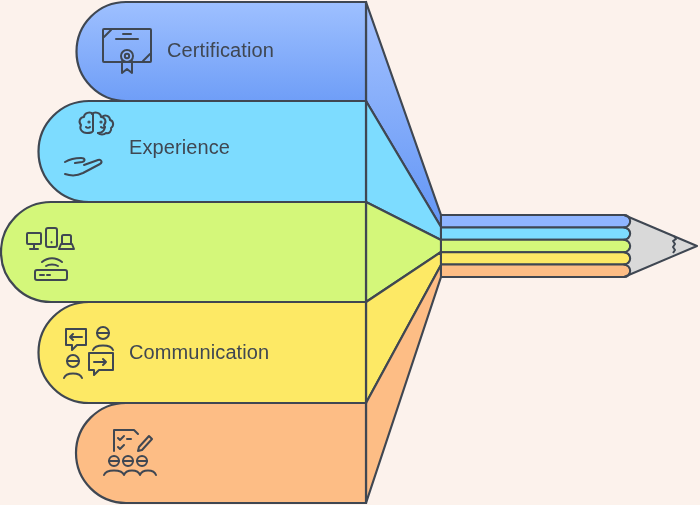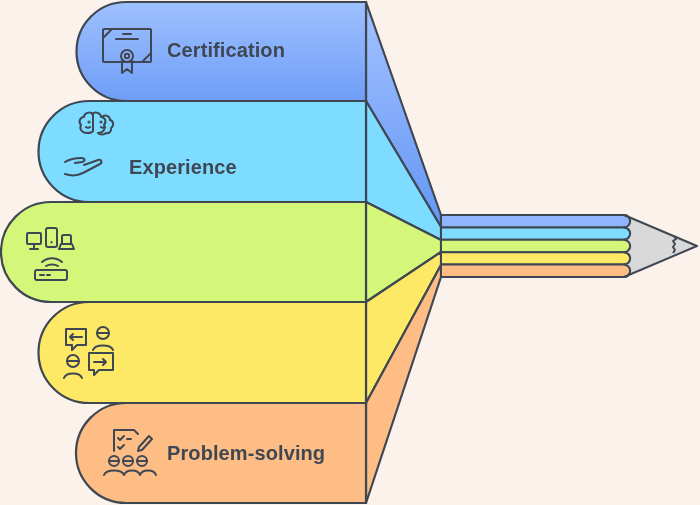--- a/index.html
+++ b/index.html
@@ -1,18 +1,18 @@
 <!DOCTYPE html>
 <html><head>
 <meta charset="utf-8">
 <style>
   html, body { margin: 0; padding: 0; }
   body { width: 700px; height: 505px; background: #fcf2ec; overflow: hidden; position: relative; font-family: "Liberation Sans", sans-serif; }
   #stage { position: absolute; left: 0; top: 0; width: 700px; height: 505px; }
-  .label { position: absolute; font-family: "Liberation Sans", sans-serif; font-weight: bold; font-size: 20px; color: #3f4752; white-space: nowrap; letter-spacing: 0.1px; }
+  .label { position: absolute; font-family: "Liberation Sans", sans-serif; font-weight: normal; font-size: 20px; color: #3f4752; white-space: nowrap; letter-spacing: 0.1px; }
 </style>
 </head>
 <body>
 
 <div id="stage">
   <svg width="700" height="505" viewBox="0 0 700 505" xmlns="http://www.w3.org/2000/svg">
     <defs>
       <linearGradient id="g0" x1="0" y1="0" x2="0" y2="1">
         <stop offset="0" stop-color="#9ec0ff"></stop>
         <stop offset="1" stop-color="#6f9ef7"></stop>
@@ -116,15 +116,15 @@
         <circle cx="128" cy="461" r="5"></circle>
         <line x1="123" y1="461" x2="133" y2="461"></line>
         <circle cx="142" cy="461" r="5"></circle>
         <line x1="137" y1="461" x2="147" y2="461"></line>
         <path d="M104,475 c2,-6 18,-6 20,0 c2,-6 14,-6 16,0 c2,-6 14,-6 16,0"></path>
       </g>
     </g>
   </svg>
 
   <div class="label" style="left:167px; top:39px;">Certification</div>
-  <div class="label" style="left:129px; top:156px;">Experience</div>
-  <div class="label" style="left:167px; top:442px;">Problem-solving</div>
+  <div class="label" style="left:129px; top:136px;">Experience</div>
+  <div class="label" style="left:129px; top:341px;">Communication</div>
 </div>
 
 </body></html>

